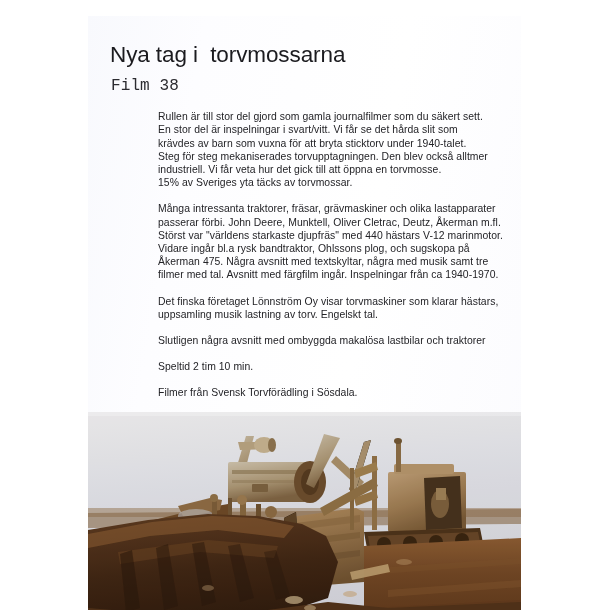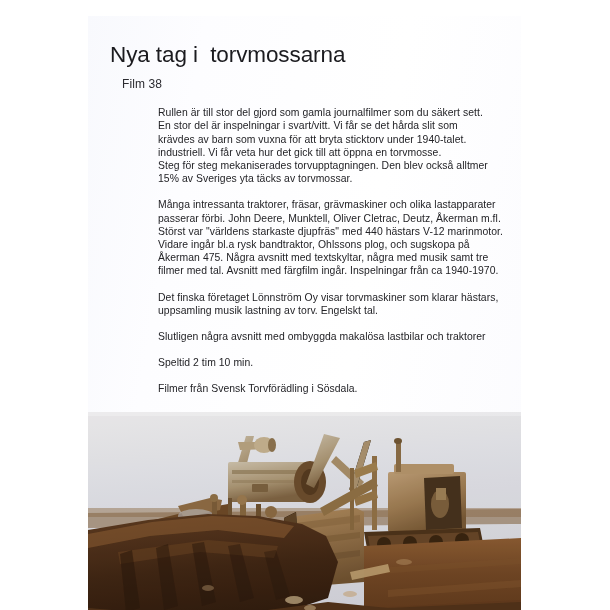--- a/index.html
+++ b/index.html
@@ -53,24 +53,25 @@
     padding-top: 26px;
     font-size: 22.5px;
     font-weight: 400;
     letter-spacing: -0.1px;
     color: #1b1b1f;
     line-height: 1.12;
     white-space: pre;
   }
 
   .film-number {
-    margin: 10px 0 0 12px;
-    font-size: 12px;
+    margin: 10px 0 0 1px;
+    font-size: 16px;
     color: #2b2b30;
     letter-spacing: 0.1px;
+    font-family: Liberation Mono, monospace;
   }
 
   .body-copy {
     margin-top: 15px;
   }
 
   .body-copy p {
     margin: 0 0 13px 0;
     font-size: 10.4px;
     line-height: 13.2px;
@@ -115,22 +116,22 @@
       <h1 class="doc-title">Nya tag i  torvmossarna</h1>
 
       <div class="film-number">Film 38</div>
 
       <div class="body-copy">
 
         <p>
           <span class="ln">Rullen är till stor del gjord som gamla journalfilmer som du säkert sett.</span>
           <span class="ln">En stor del är inspelningar i svart/vitt. Vi får se det hårda slit som</span>
           <span class="ln">krävdes av barn som vuxna för att bryta sticktorv under 1940-talet.</span>
+          <span class="ln">Steg för steg mekaniserades torvupptagningen. Den blev också alltmer</span>
           <span class="ln">industriell. Vi får veta hur det gick till att öppna en torvmosse.</span>
-          <span class="ln">Steg för steg mekaniserades torvupptagningen. Den blev också alltmer</span>
           <span class="ln">15% av Sveriges yta täcks av torvmossar.</span>
         </p>
 
         <p>
           <span class="ln">Många intressanta traktorer, fräsar, grävmaskiner och olika lastapparater</span>
           <span class="ln">passerar förbi. John Deere, Munktell, Oliver Cletrac, Deutz, Åkerman m.fl.</span>
           <span class="ln">Störst var "världens starkaste djupfräs" med 440 hästars V-12 marinmotor.</span>
           <span class="ln">Vidare ingår bl.a rysk bandtraktor, Ohlssons plog, och sugskopa på</span>
           <span class="ln">Åkerman 475. Några avsnitt med textskyltar, några med musik samt tre</span>
           <span class="ln">filmer med tal. Avsnitt med färgfilm ingår. Inspelningar från ca 1940-1970.</span>

